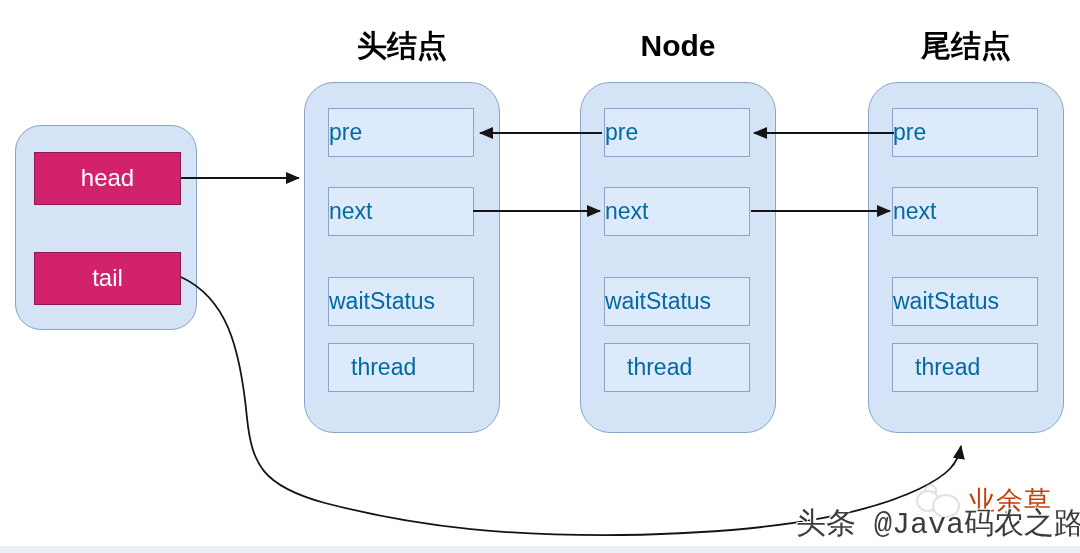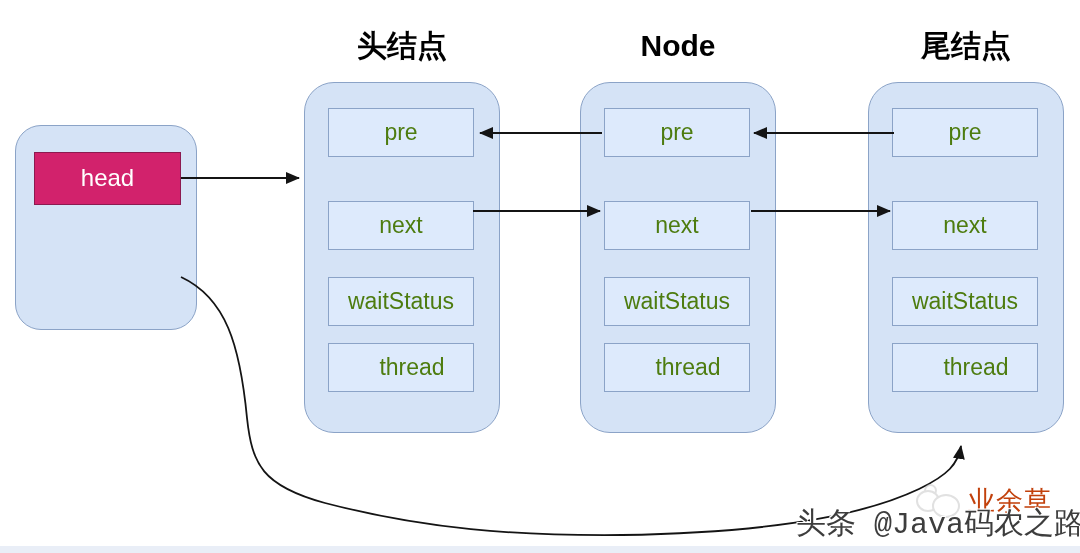--- a/index.html
+++ b/index.html
@@ -67,27 +67,26 @@
   .n0 { left: 304px; }
   .n1 { left: 580px; }
   .n2 { left: 868px; }
   .node-field {
     position: absolute;
     left: 23px;
     width: 146px; height: 49px;
     background: #ddeafc;
     border: 1.5px solid #8ba3c7;
     box-sizing: border-box;
-    color: #4d7c0f;
+    color: #0369a1;
     font-size: 23px;
     line-height: 46px;
-    text-align: center;
   }
   .f0 { top: 25px; }
-  .f1 { top: 118px; }
+  .f1 { top: 104px; }
   .f2 { top: 194px; }
   .f3 { top: 260px; padding-left: 22px; }
 
   
   #edges {
     position: absolute;
     left: 0; top: 0;
     width: 1080px; height: 553px;
     z-index: 3;
     pointer-events: none;
@@ -146,20 +145,21 @@
 <body>
 
 <div id="canvas">
 
   <div class="group-title t-n0">头结点</div>
   <div class="group-title t-n2">尾结点</div>
   <div class="group-title t-n1">Node</div>
 
   <div class="aqs-box">
     <div class="pink-field pf-head">head</div>
+    <div class="pink-field pf-tail">tail</div>
   </div>
 
   <div class="node-col n0">
     <div class="node-field f0">pre</div>
     <div class="node-field f1">next</div>
     <div class="node-field f2">waitStatus</div>
     <div class="node-field f3">thread</div>
   </div>
 
   <div class="node-col n1">

